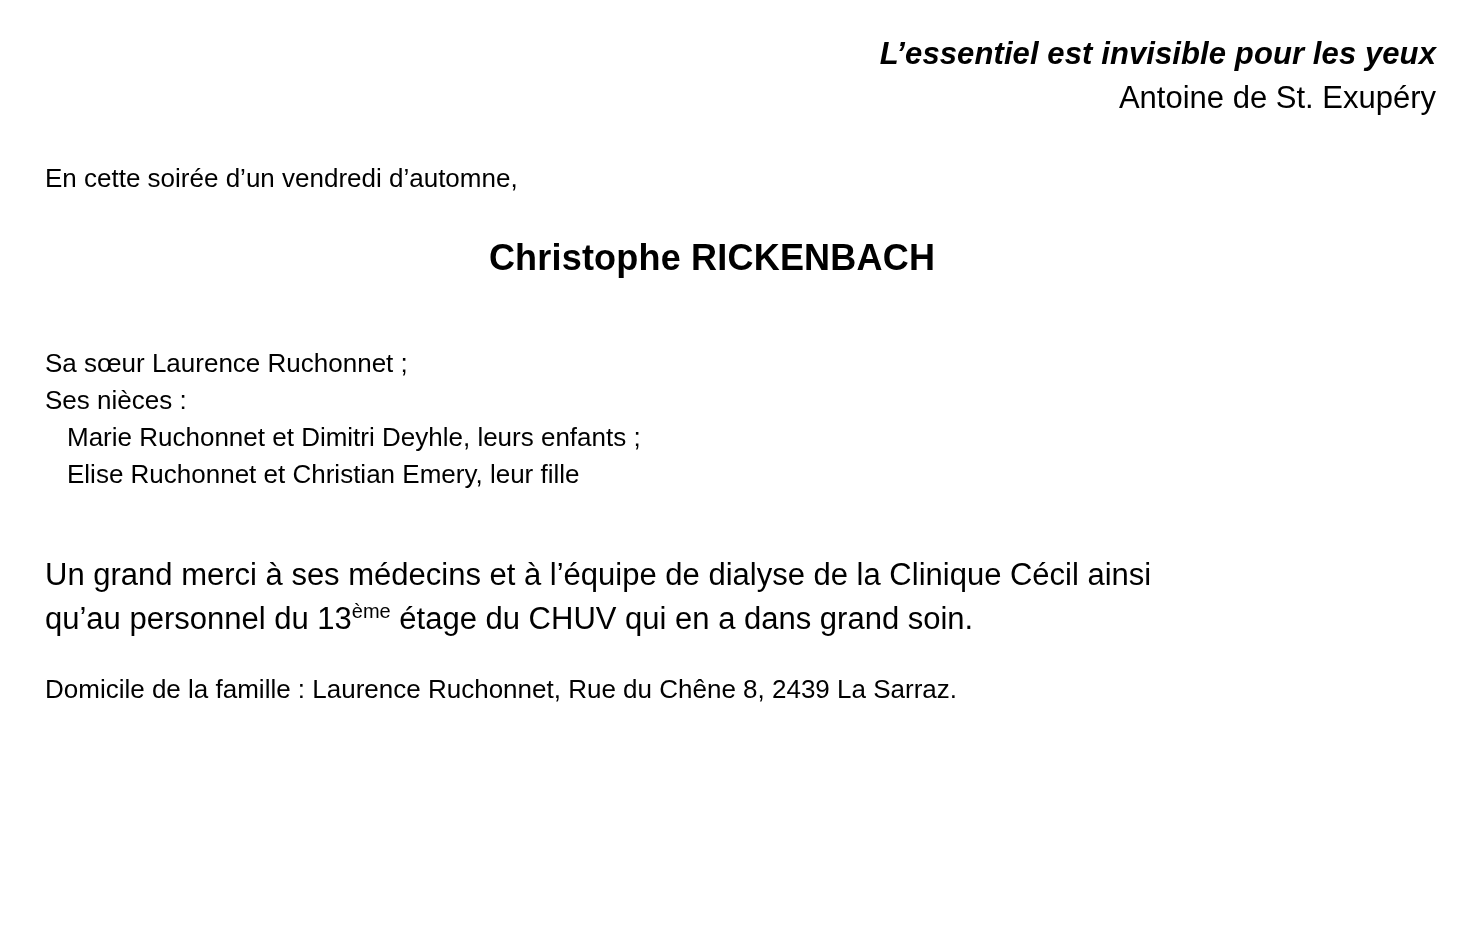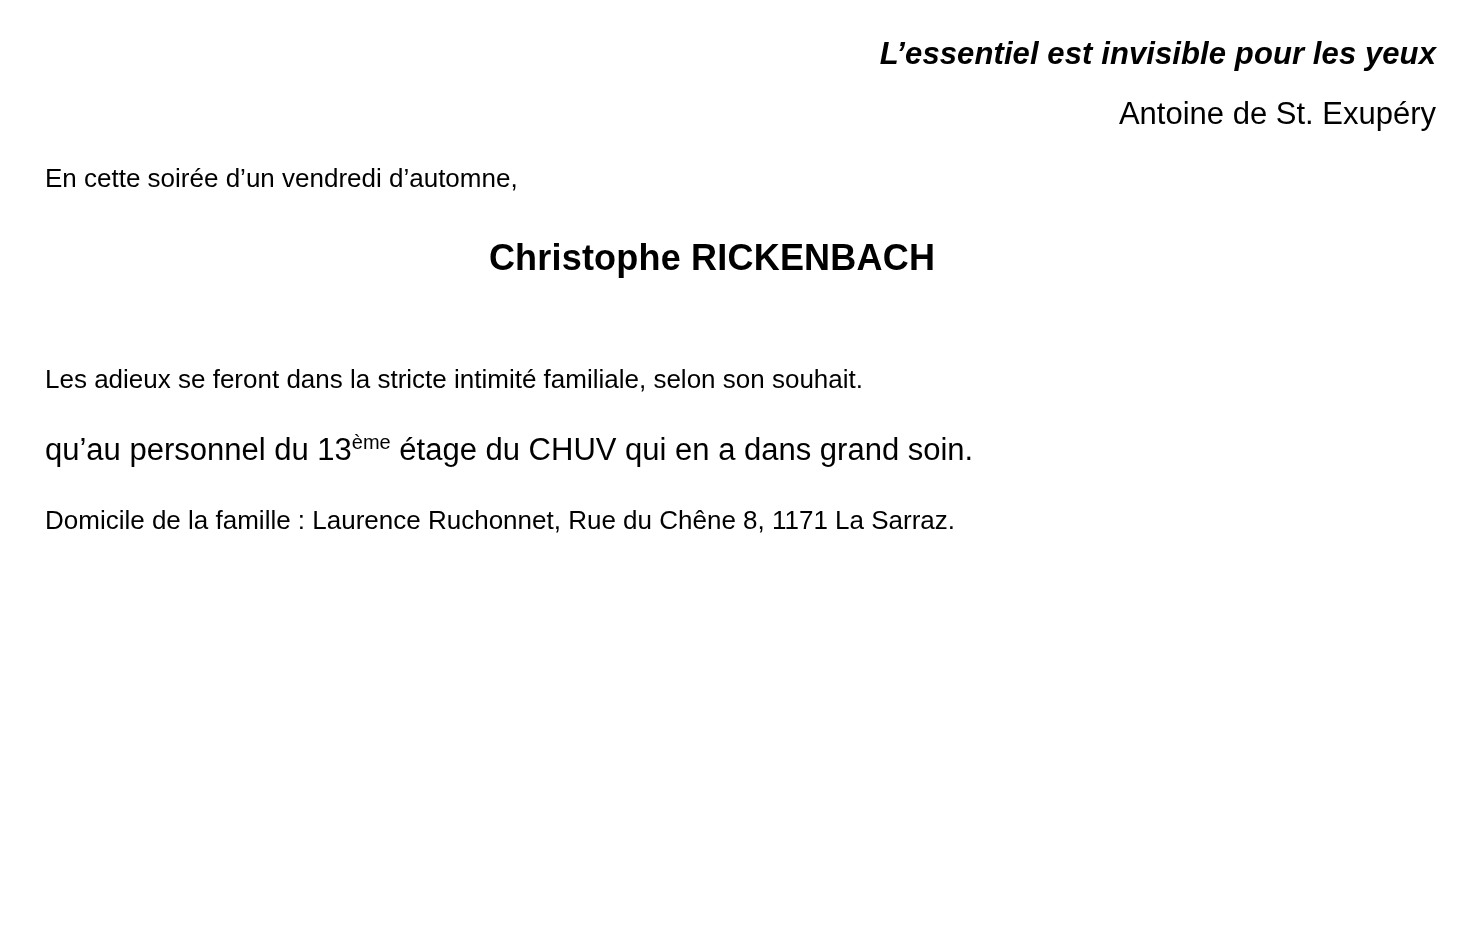--- a/index.html
+++ b/index.html
@@ -29,38 +29,38 @@
   }
   .epigraph-quote {
     font-style: italic;
     font-weight: bold;
     font-size: 31px;
     letter-spacing: 0.1px;
     white-space: nowrap;
   }
   .epigraph-author {
     font-size: 31px;
-    margin-top: 20px;
+    margin-top: 4px;
     white-space: nowrap;
   }
   .body-text {
     position: absolute;
     top: 160px;
     left: 45px;
     right: 45px;
   }
   .line {
     font-size: 26px;
     line-height: 1.42;
     white-space: nowrap;
   }
   .name-block {
     text-align: center;
     margin-top: 40px;
-    margin-bottom: 22px;
+    margin-bottom: 36px;
     padding-right: 60px;
   }
   .name {
     font-size: 36px;
     font-weight: bold;
     letter-spacing: 0.2px;
     white-space: nowrap;
   }
   .indent {
     padding-left: 22px;
@@ -91,29 +91,35 @@
 
     <div class="line">En cette soirée d’un vendredi d’automne,</div>
 
     <div class="name-block">
       <div class="name">Christophe RICKENBACH</div>
     </div>
 
 
     <div class="spacer-md"></div>
 
+    <div>
+      <div class="line">Sa sœur Laurence Ruchonnet ;</div>
+      <div class="line">Ses nièces :</div>
+      <div class="line indent">Marie Ruchonnet et Dimitri Deyhle, leurs enfants ;</div>
+      <div class="line indent">Elise Ruchonnet et Christian Emery, leur fille</div>
+    </div>
 
     <div class="spacer-md"></div>
 
-    <div class="line">Les adieux se feront dans la stricte intimité familiale, selon son souhait.</div>
 
     <div class="spacer-md"></div>
 
     <div>
+      <div class="wrapline">Un grand merci à ses médecins et à l’équipe de dialyse de la Clinique Cécil ainsi</div>
       <div class="wrapline"><span>qu’au personnel du 13</span><sup class="ord">ème</sup><span> étage du CHUV qui en a dans grand soin.</span></div>
     </div>
 
     <div class="spacer-md"></div>
 
-    <div class="line">Domicile de la famille : Laurence Ruchonnet, Rue du Chêne 8, 1171 La Sarraz.</div>
+    <div class="line">Domicile de la famille : Laurence Ruchonnet, Rue du Chêne 8, 2439 La Sarraz.</div>
 
   </div>
 </div>
 
 </body></html>

